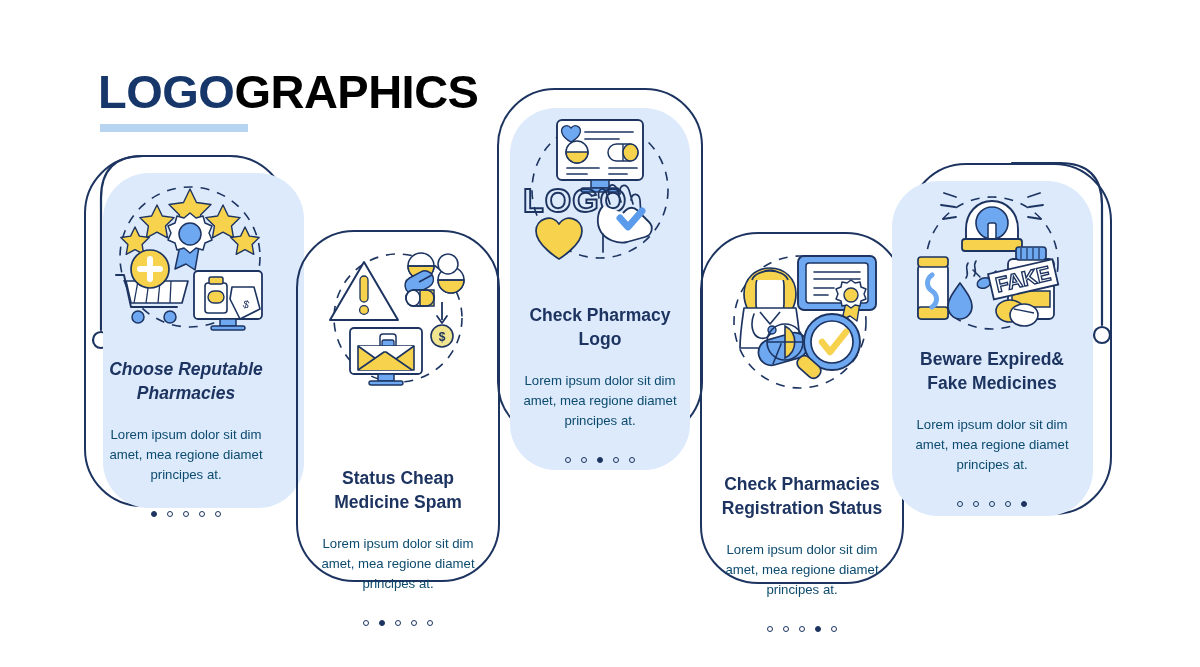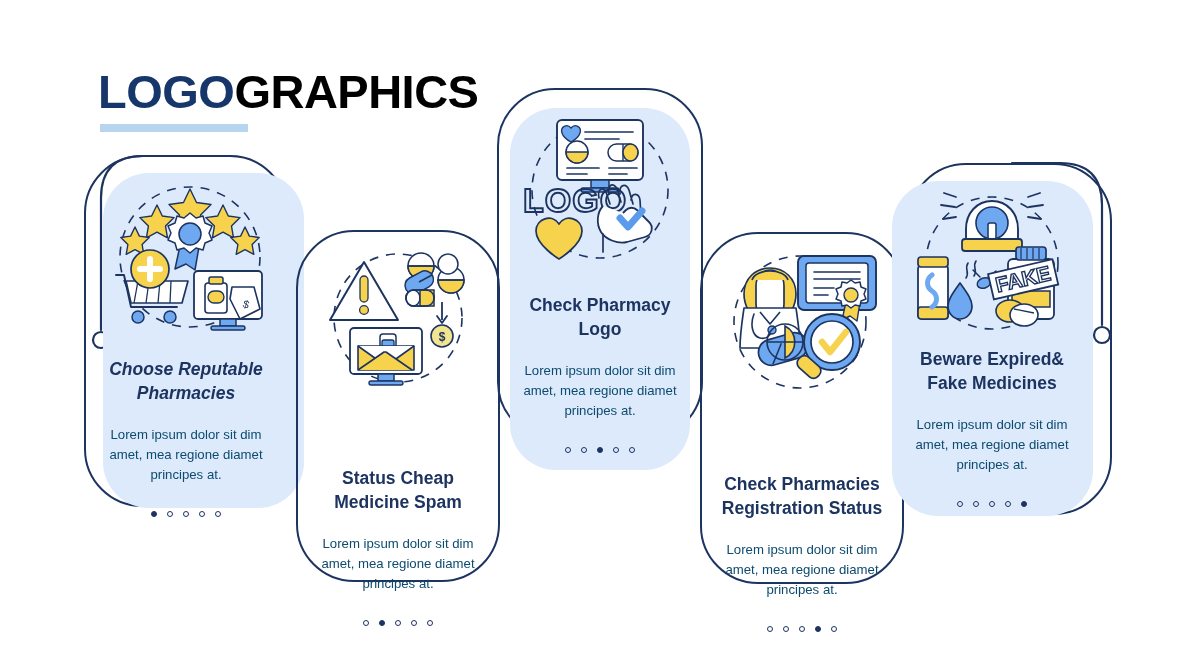--- a/index.html
+++ b/index.html
@@ -232,21 +232,21 @@
           <path d="M44 110 c-7 -11 -23 -5 -23 7 c0 14 23 28 23 28 s23 -14 23 -28 c0 -12 -16 -18 -23 -7 z" fill="#f7d24d" stroke="#1d3461" stroke-width="1.7" stroke-linejoin="round"></path>
 
           <path d="M84 84 c-2 -9 4 -12 7 -6 l4 12 M94 80 c-2 -10 5 -12 8 -5 l4 13 M105 80 c-1 -10 6 -11 9 -4 l4 14
                    M116 86 c1 -8 8 -7 9 0 l1 16" fill="none" stroke="#1d3461" stroke-width="1.7" stroke-linecap="round"></path>
           <path d="M88 92 c-6 6 -7 18 -2 26 c5 8 17 12 26 10 l18 -5 c7 -2 9 -10 4 -15
                    l-12 -12 c-3 -3 -8 -3 -11 0 l-3 3" fill="#ffffff" stroke="#1d3461" stroke-width="1.8" stroke-linejoin="round"></path>
           <path d="M105 104 l8 9 14 -16" fill="none" stroke="#5b9bec" stroke-width="7" stroke-linecap="round" stroke-linejoin="round"></path>
           <path d="M88 120 l0 18" fill="none" stroke="#1d3461" stroke-width="1.7" stroke-linecap="round"></path>
         </svg>
       </div>
-      <div class="card-title" style="margin-top:24px; width:200px;">Check Pharmacy
+      <div class="card-title" style="margin-top:34px; width:200px;">Check Pharmacy
 Logo</div>
       <div class="card-body" style="margin-top:20px; width:180px;">Lorem ipsum dolor sit dim
 amet, mea regione diamet
 principes at.</div>
       <div class="dots" style="margin-top:26px;">
         <span class="dot"></span>
         <span class="dot"></span>
         <span class="dot on"></span>
         <span class="dot"></span>
         <span class="dot"></span>

